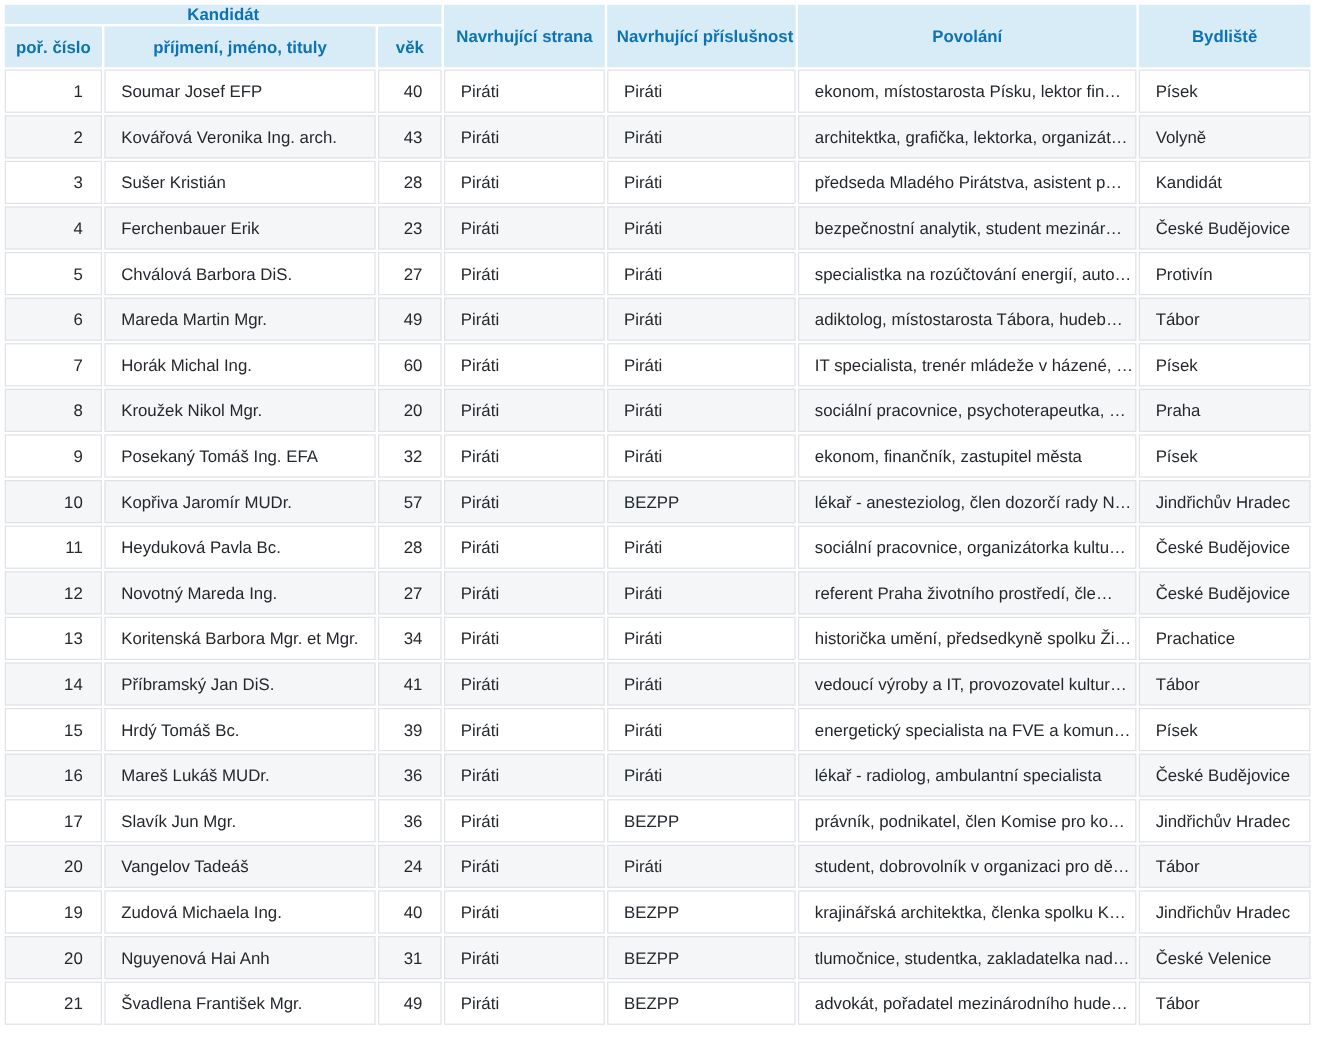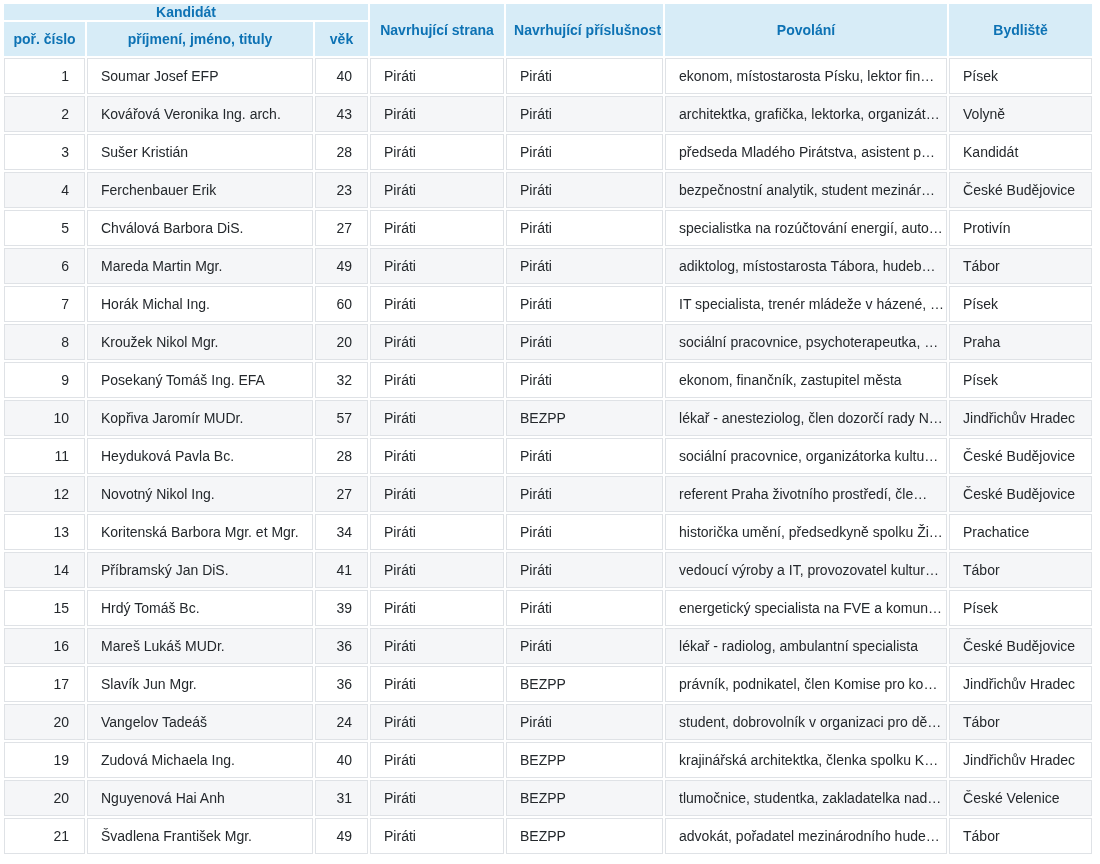--- a/index.html
+++ b/index.html
@@ -167,21 +167,21 @@
         <td class="col-num">11</td>
         <td class="col-text">Heyduková Pavla Bc.</td>
         <td class="col-age">28</td>
         <td class="col-text">Piráti</td>
         <td class="col-text">Piráti</td>
         <td class="col-text">sociální pracovnice, organizátorka kultu…</td>
         <td class="col-text">České Budějovice</td>
       </tr>
       <tr class="alt">
         <td class="col-num">12</td>
-        <td class="col-text">Novotný Nikol Ing.</td>
+        <td class="col-text">Novotný Mareda Ing.</td>
         <td class="col-age">27</td>
         <td class="col-text">Piráti</td>
         <td class="col-text">Piráti</td>
         <td class="col-text">referent Praha životního prostředí, čle…</td>
         <td class="col-text">České Budějovice</td>
       </tr>
       <tr>
         <td class="col-num">13</td>
         <td class="col-text">Koritenská Barbora Mgr. et Mgr.</td>
         <td class="col-age">34</td>

